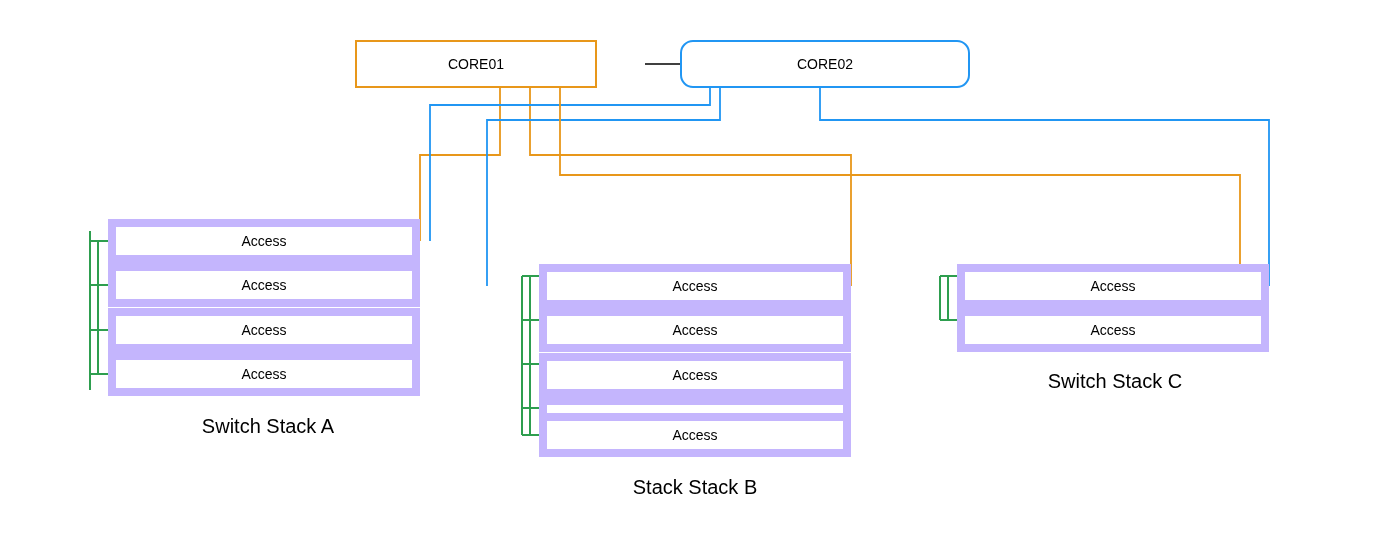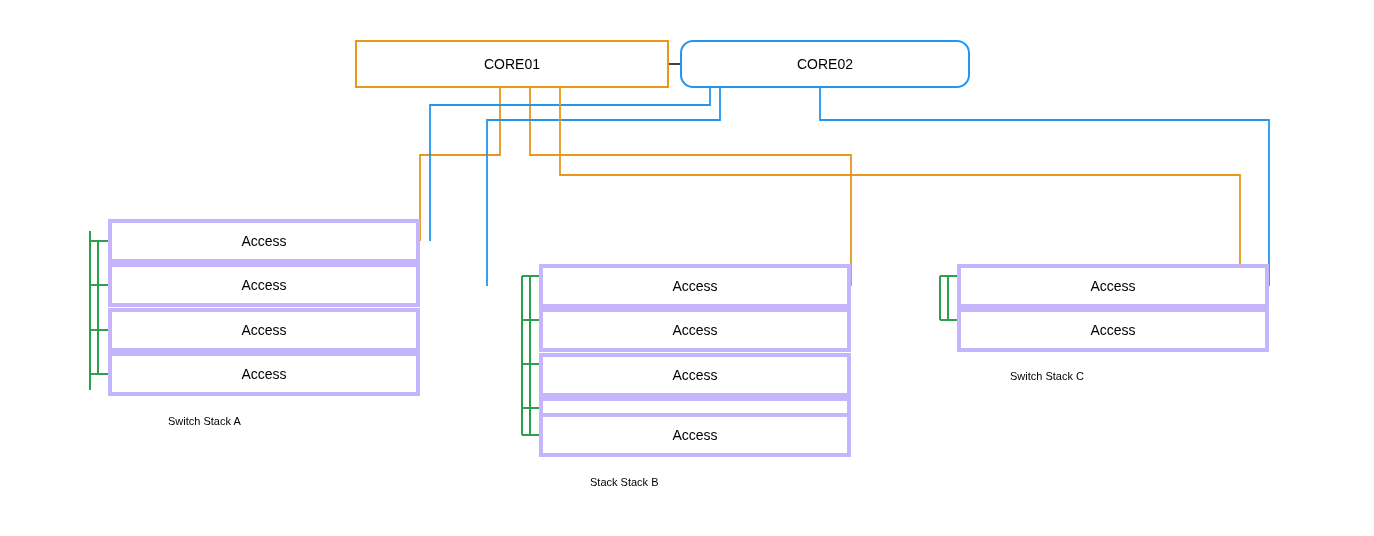--- a/index.html
+++ b/index.html
@@ -13,40 +13,40 @@
     }
     svg {
       position: absolute;
       top: 0; left: 0;
       width: 1374px;
       height: 536px;
       pointer-events: none;
     }
     .node-box {
       position: absolute;
-      border: 4px solid #c4b5fd;
+      border: 8px solid #c4b5fd;
       background: #fff;
       display: flex;
       align-items: center;
       justify-content: center;
       font-size: 14px;
     }
     .node-box.core01 {
       border-color: #e8971a;
       border-width: 2px;
     }
     .node-box.core02 {
       border-color: #2196f3;
       border-width: 2px;
     }
     .label-text {
       position: absolute;
-      font-size: 11px;
+      font-size: 20px;
       color: #000;
-      text-align: left;
+      text-align: center;
     }
   </style>
 </head>
 <body>
 
 <svg id="diagram-svg" xmlns="http://www.w3.org/2000/svg">
 
   <line x1="645" y1="64" x2="680" y2="64" stroke="#000" stroke-width="1.5"></line>
 
   <path d="M 500 88 L 500 155 L 420 155 L 420 241" stroke="#e8971a" stroke-width="1.8" fill="none"></path>
@@ -85,21 +85,21 @@
   <line x1="522" y1="408" x2="539" y2="408" stroke="#2e9e4f" stroke-width="2"></line>
   <line x1="522" y1="435" x2="539" y2="435" stroke="#2e9e4f" stroke-width="2"></line>
 
   <line x1="940" y1="276" x2="940" y2="320" stroke="#2e9e4f" stroke-width="2"></line>
   <line x1="948" y1="276" x2="948" y2="320" stroke="#2e9e4f" stroke-width="2"></line>
   <line x1="940" y1="276" x2="957" y2="276" stroke="#2e9e4f" stroke-width="2"></line>
   <line x1="948" y1="276" x2="957" y2="276" stroke="#2e9e4f" stroke-width="2"></line>
   <line x1="940" y1="320" x2="957" y2="320" stroke="#2e9e4f" stroke-width="2"></line>
 </svg>
 
-<div class="node-box core01" style="left:355px; top:40px; width:314px; height:48px;">
+<div class="node-box core01" style="left:355px; top:40px; width:242px; height:48px;">
   <span>CORE01</span>
 </div>
 
 <div class="node-box core02" style="left:680px; top:40px; width:290px; height:48px;border-radius:13px;">
   <span>CORE02</span>
 </div>
 
 <div class="node-box" style="left:108px; top:219px; width:312px; height:44px;">
   <span>Access</span>
 </div>

